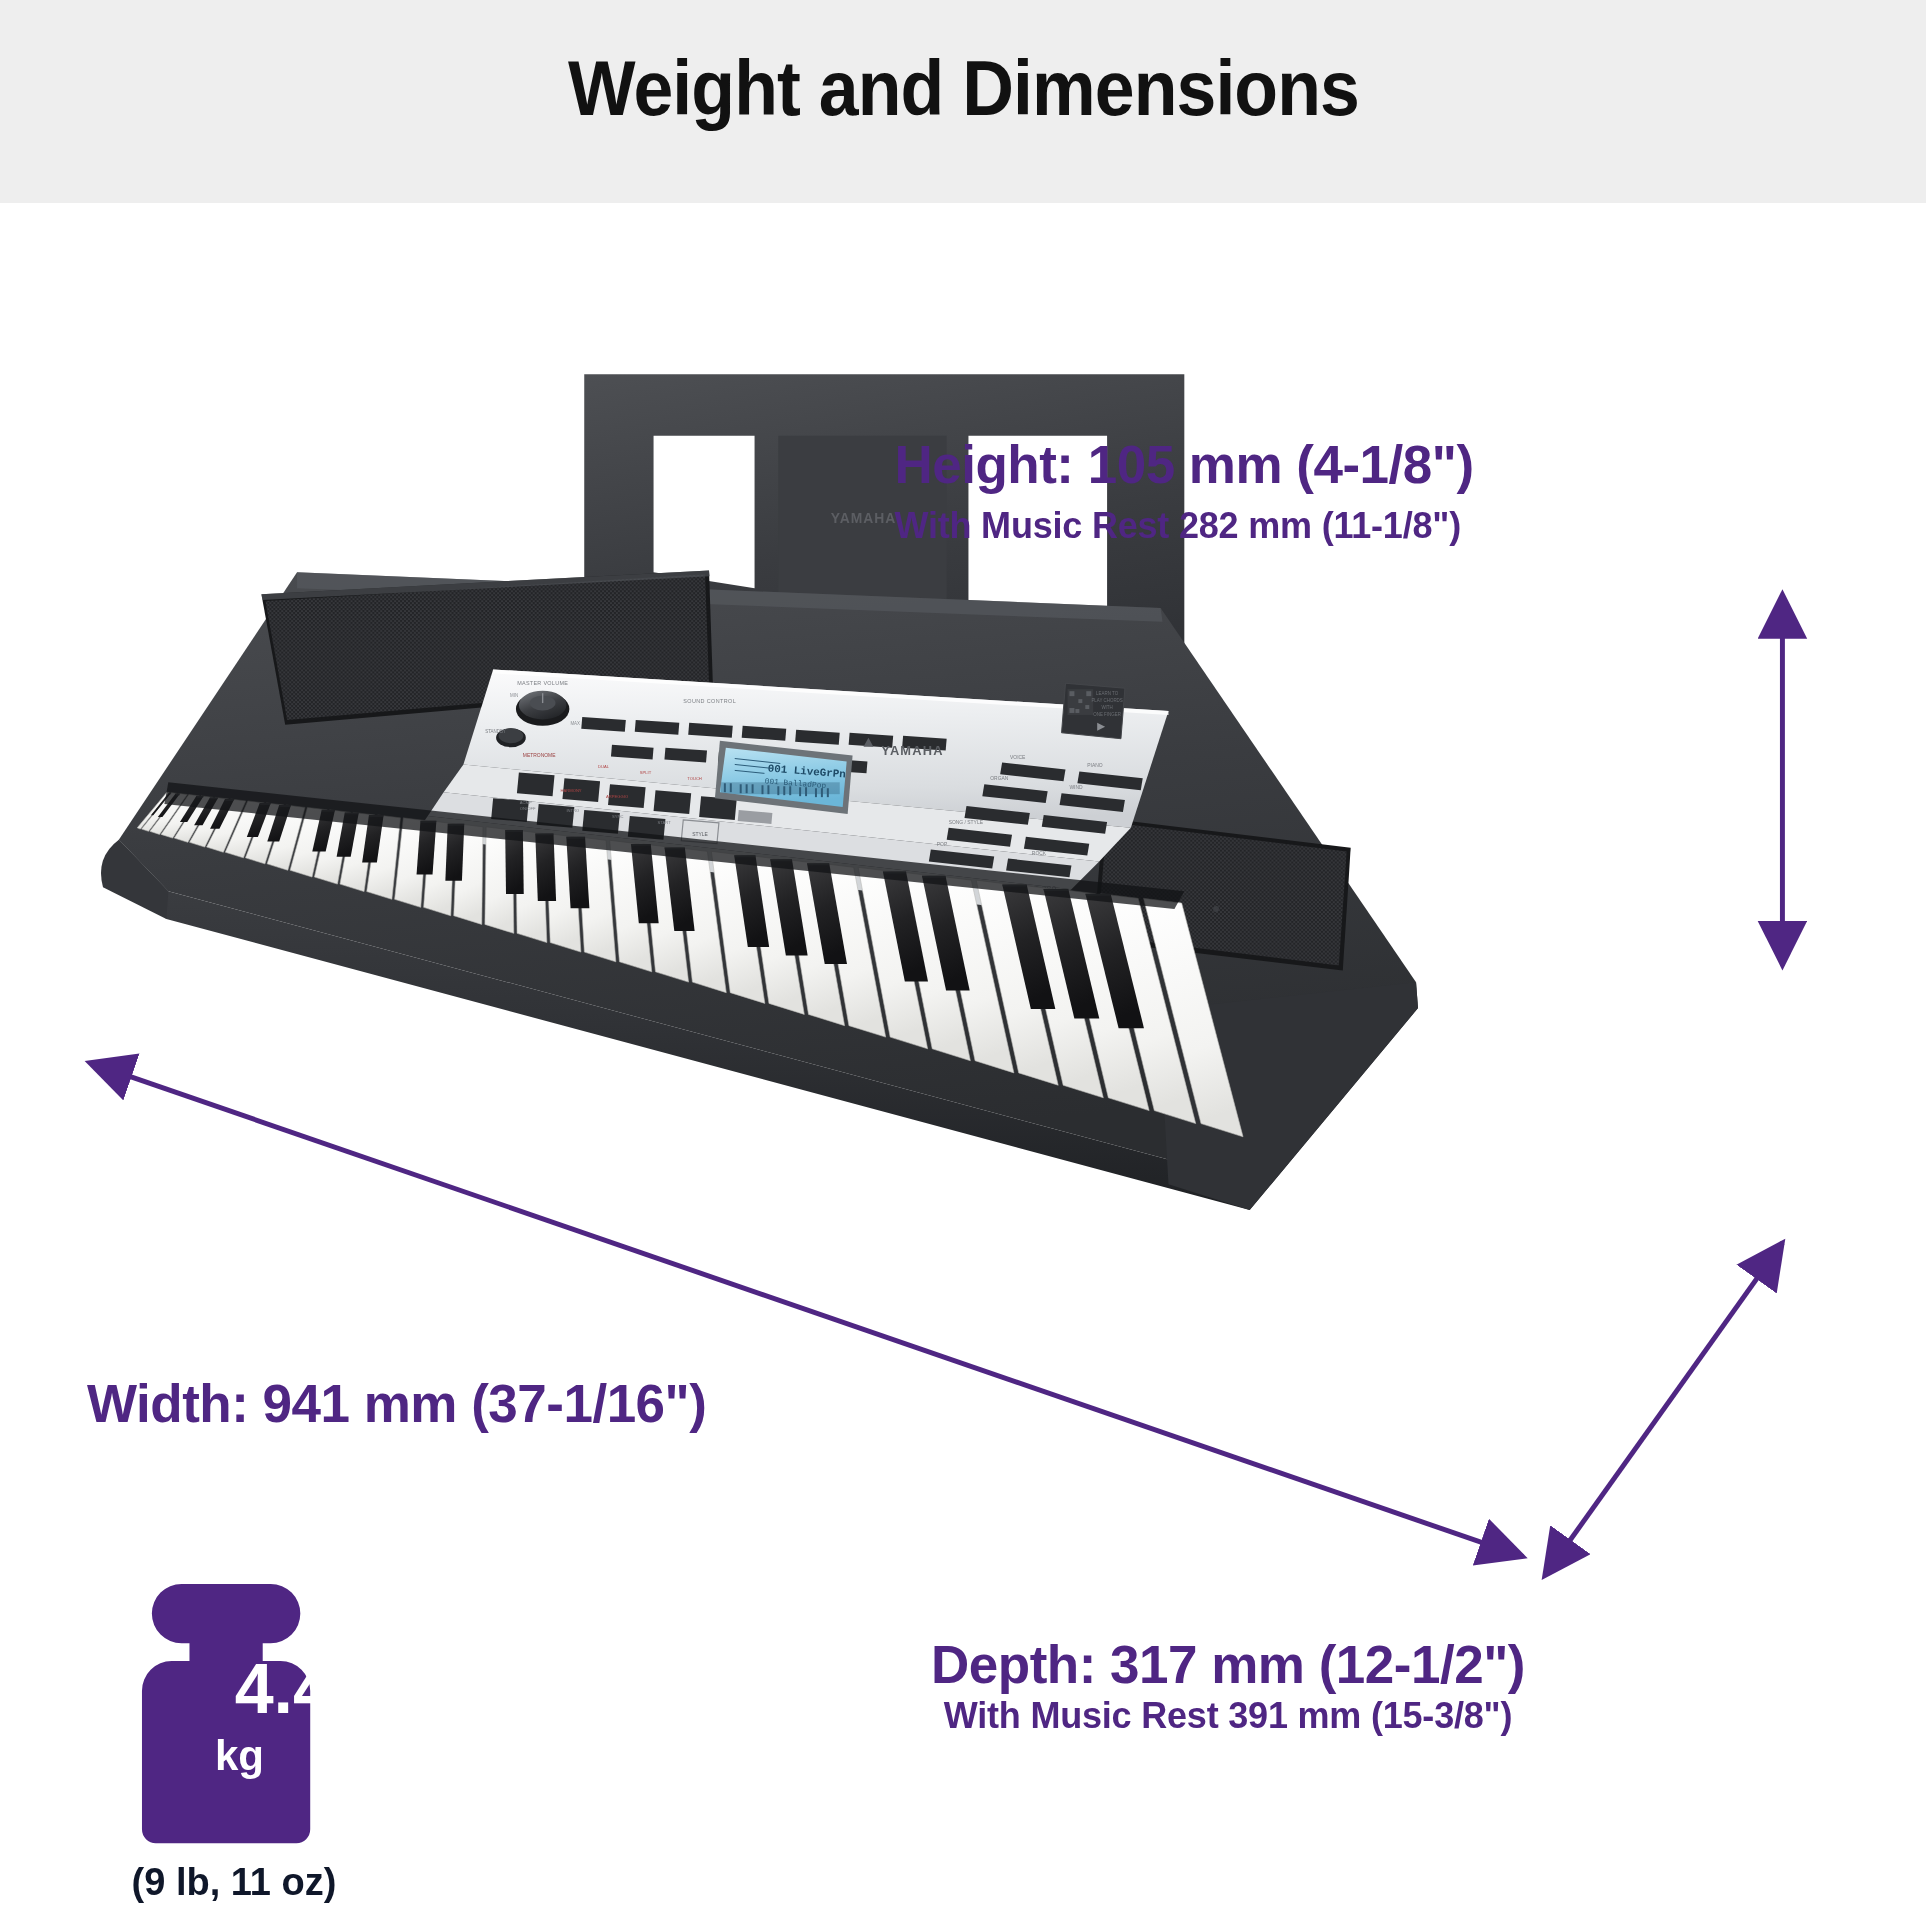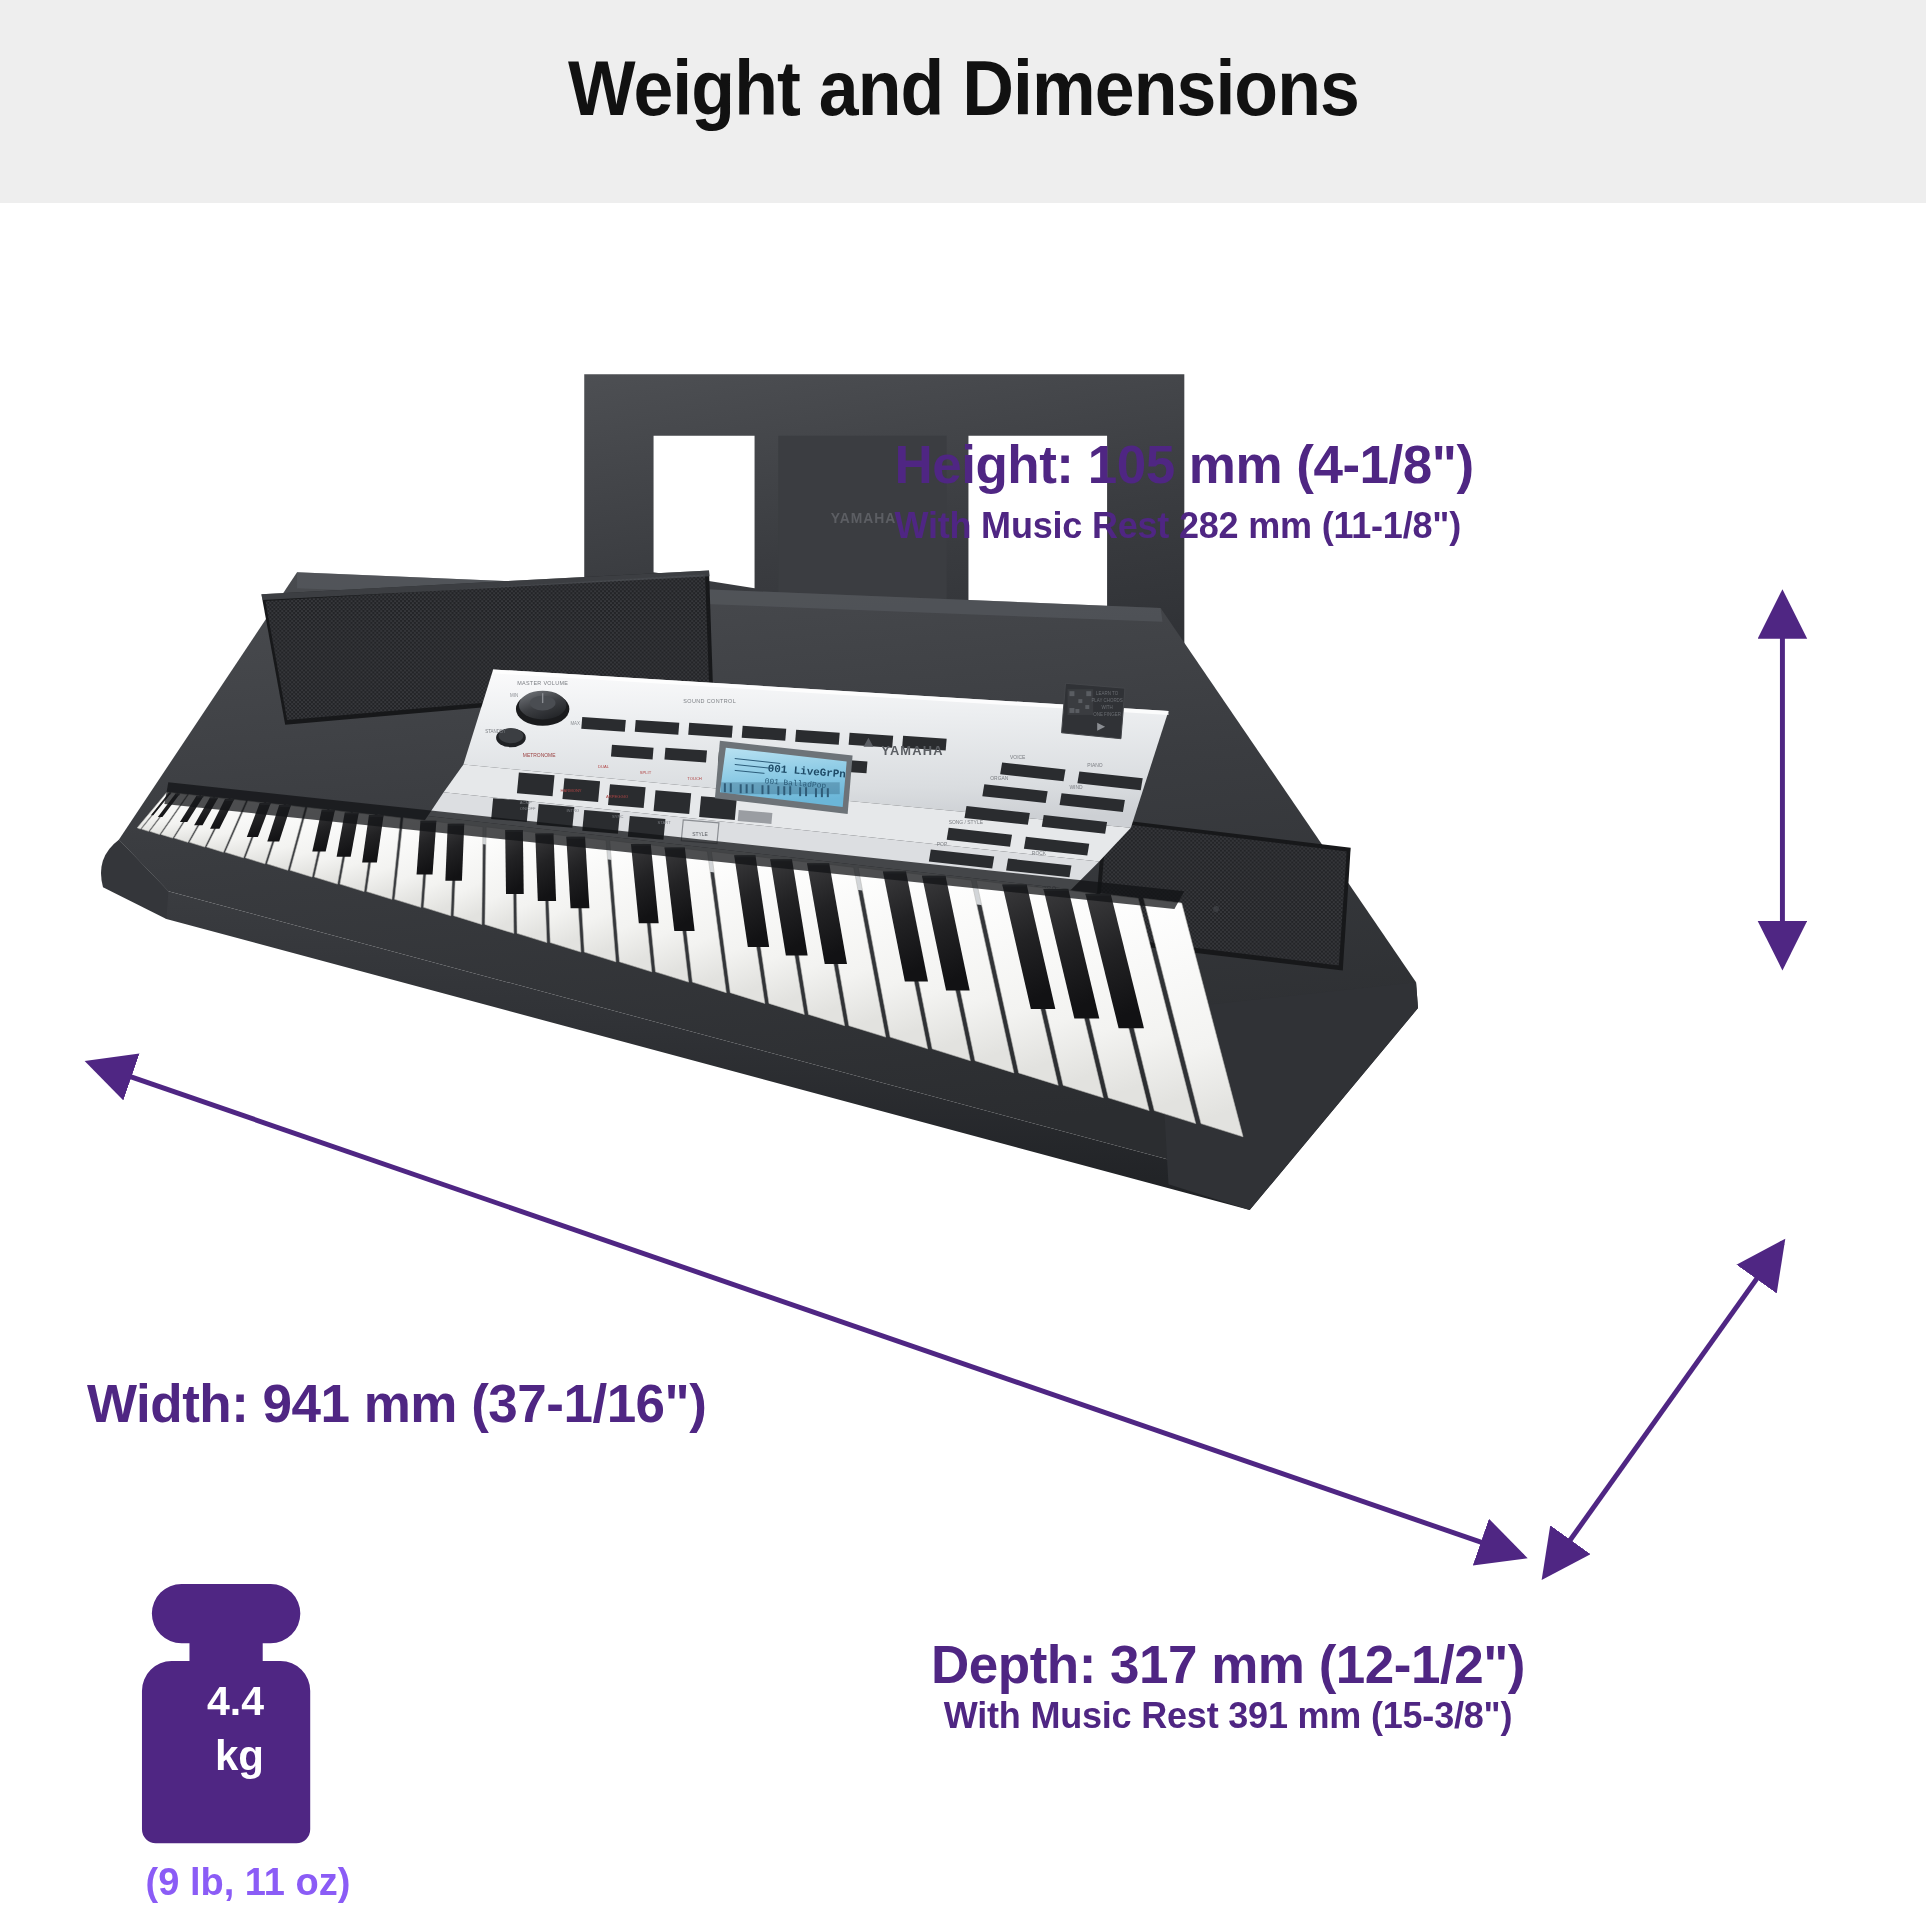--- a/index.html
+++ b/index.html
@@ -53,32 +53,32 @@
   
   .label-group{position:absolute;}
 
   
   svg.arrows{position:absolute;left:0;top:0;width:1927px;height:1927px;pointer-events:none;}
 
   
   #weight-badge{position:absolute;left:139px;top:1574px;width:193px;height:277px;}
   #weight-shape{position:absolute;inset:0;}
   #weight-value{
-    position:absolute;left:0;top:107px;width:193px;text-align:center;
+    position:absolute;left:0;top:80px;width:193px;text-align:right;
     color:#ffffff;font-family:"Liberation Sans Narrow","Liberation Sans",sans-serif;
-    font-weight:bold;font-size:41px;line-height:1;
+    font-weight:bold;font-size:70px;line-height:1;
   }
   #weight-unit{
     position:absolute;left:4px;top:161px;width:193px;text-align:center;
     color:#ffffff;font-family:"Liberation Sans Narrow","Liberation Sans",sans-serif;
     font-weight:bold;font-size:42px;line-height:1;
   }
   #weight-imperial{
-    position:absolute;left:124px;top:1861px;width:248px;text-align:center;
-    color:#8b5cf6;font-family:"Liberation Sans Narrow","Liberation Sans",sans-serif;
+    position:absolute;left:110px;top:1861px;width:248px;text-align:center;
+    color:#0f172a;font-family:"Liberation Sans Narrow","Liberation Sans",sans-serif;
     font-weight:bold;font-size:38px;white-space:nowrap;
   }
 
   
   #keyboard{
     position:absolute;left:0;top:0;width:1927px;height:1512px;
   }
   .kb-svg{position:absolute;left:0;top:0;width:1927px;height:1927px;}
 </style>
 </head>

